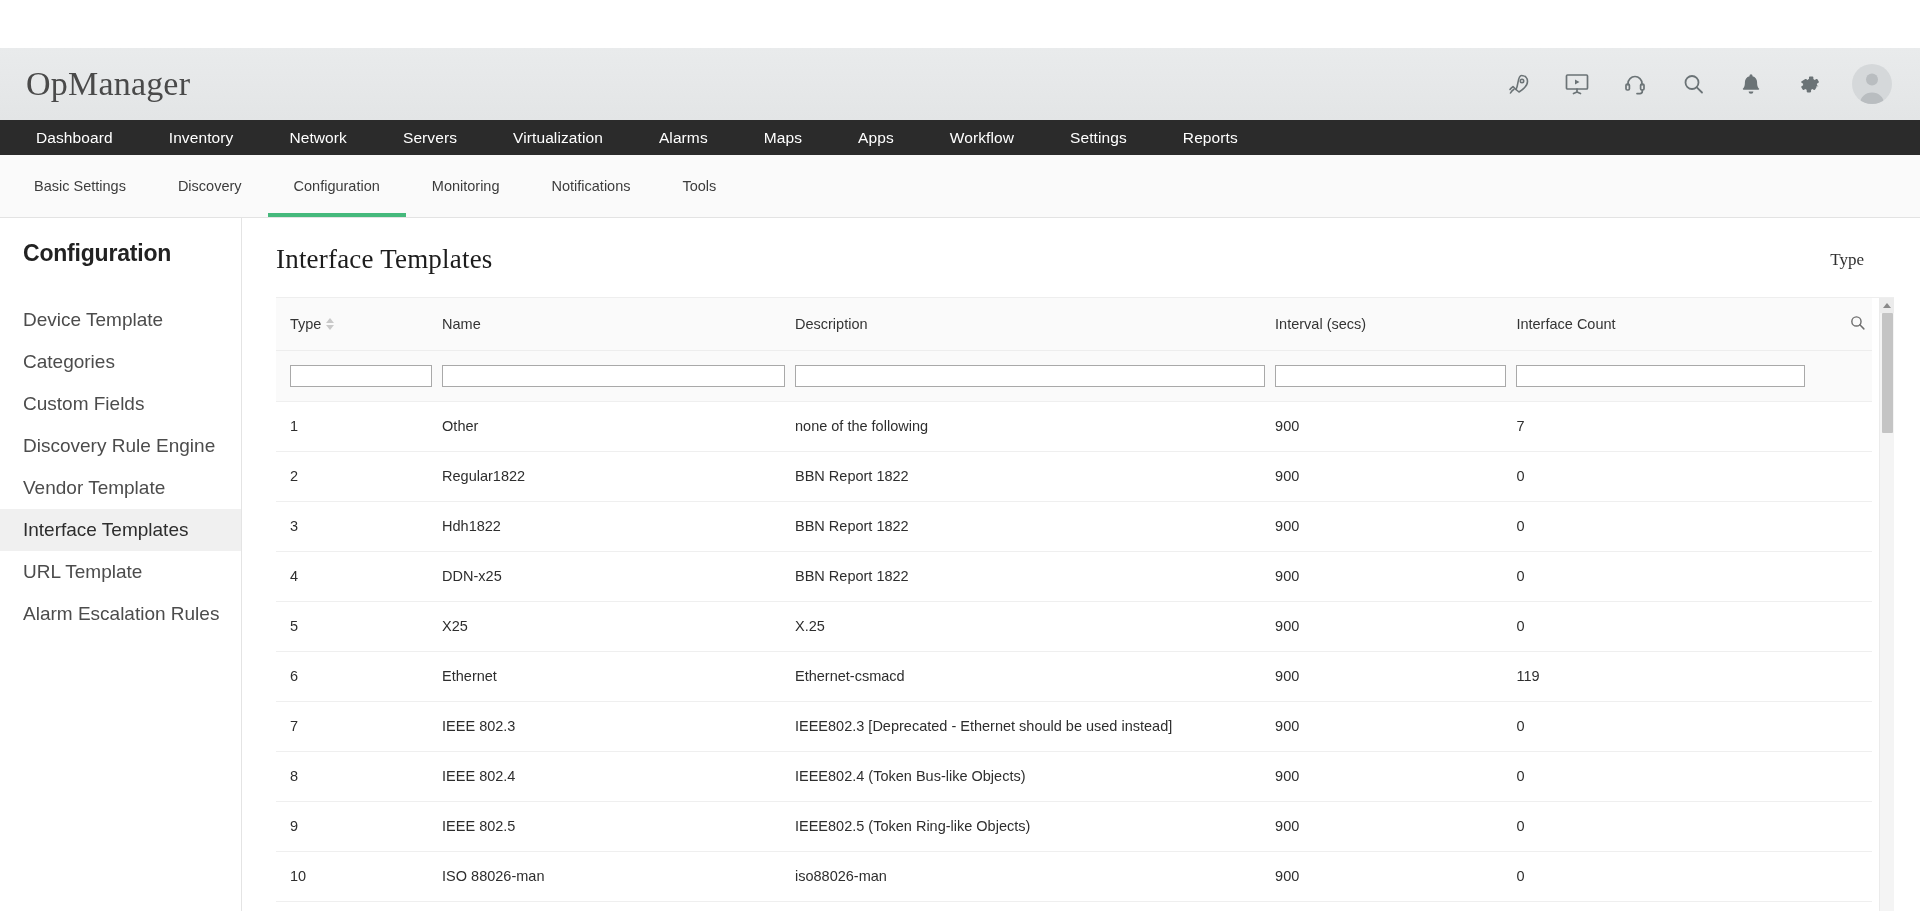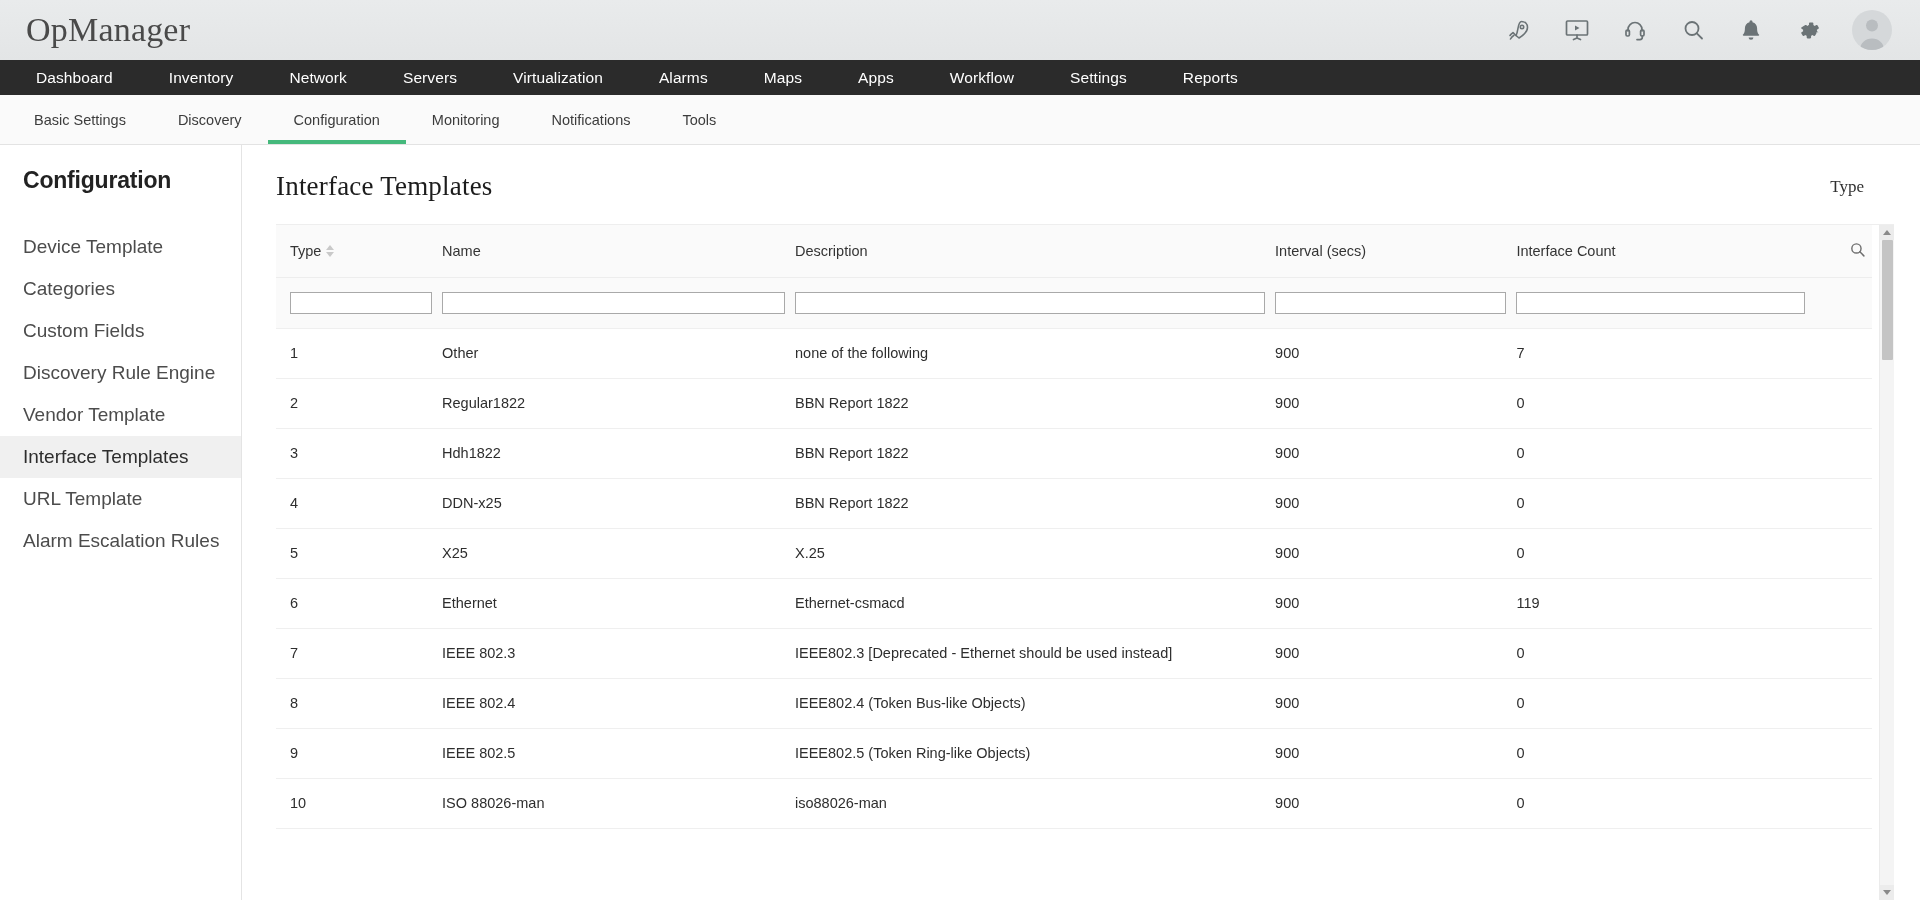--- a/index.html
+++ b/index.html
@@ -7,27 +7,28 @@
     margin: 0; padding: 0;
     width: 1920px; height: 911px;
     overflow: hidden;
     background: #ffffff;
     font-family: "Liberation Sans", sans-serif;
     -webkit-font-smoothing: antialiased;
   }
 
   
   .brandbar {
-    height: 60px;
+    height: 72px;
     background: linear-gradient(180deg, #e9ebec 0%, #e3e5e6 100%);
     display: flex;
     align-items: center;
     justify-content: space-between;
     padding: 0 24px 0 26px;
     position: relative;
+    margin-top: 48px;
   }
   .logo {
     font-family: "Liberation Serif", serif;
     font-size: 34px;
     color: #4a4a4a;
     letter-spacing: 0.2px;
     font-weight: 400;
     white-space: nowrap;
   }
   .brand-icons {
@@ -68,21 +69,21 @@
     padding: 0 28px;
     display: flex;
     align-items: center;
     cursor: pointer;
     white-space: nowrap;
     letter-spacing: 0.1px;
   }
 
   
   .subnav {
-    height: 50px;
+    height: 63px;
     background: #fafafa;
     border-bottom: 1px solid #e3e3e3;
     display: flex;
     align-items: stretch;
     padding-left: 8px;
   }
   .subnav .sitem {
     font-size: 14.5px;
     color: #3c3c3c;
     padding: 0 26px;

